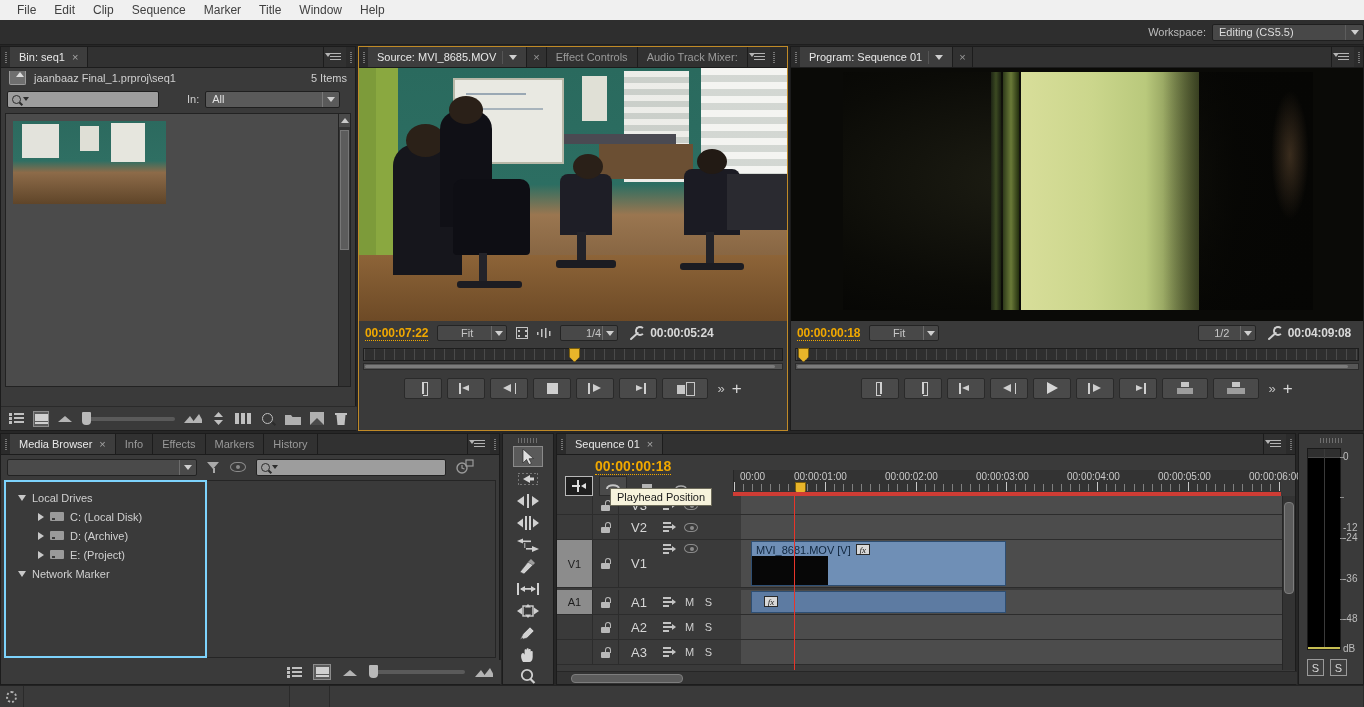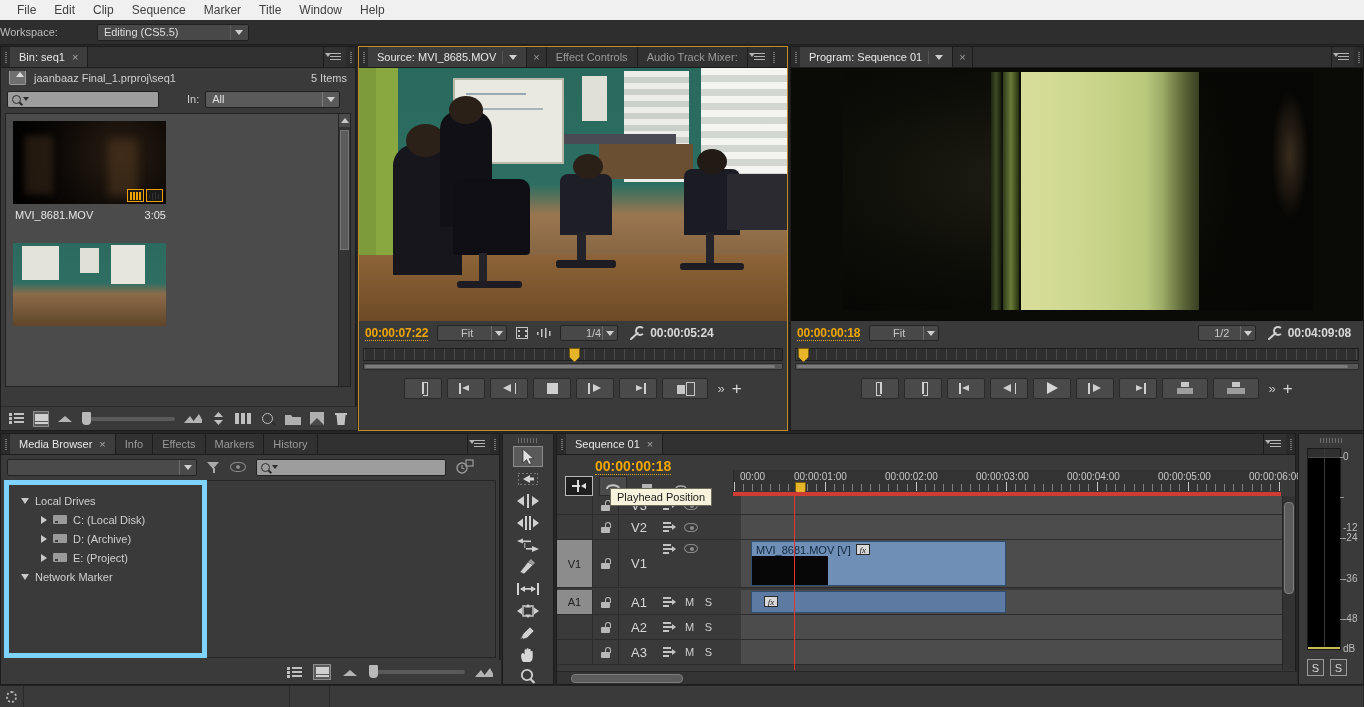--- a/index.html
+++ b/index.html
@@ -19,21 +19,21 @@
     position: absolute; left: 0; top: 0; width: 1364px; height: 20px;
     background: #f0f0f0; color: #000; display: flex; align-items: center;
     padding-left: 8px; font-size: 12px;
   }
   .menubar .mi { padding: 2px 9px; cursor: default; color: #404040; }
 
   
   .wsbar {
     position: absolute; left: 0; top: 20px; width: 1364px; height: 25px;
     background: #2e2e2e; border-bottom: 1px solid #1e1e1e;
-    display: flex; align-items: center;  gap: 33px;
+    display: flex; align-items: center; justify-content: flex-end; 
   }
   .ws-label { color: #bdbdbd; font-size: 11px; margin-right: 6px; }
   .ws-select {
     width: 152px; height: 17px; background: #484848;
     border: 1px solid #1f1f1f; border-radius: 2px;
     display: flex; align-items: center; color: #ddd; font-size: 11px;
     padding-left: 6px; position: relative;
   }
   .ws-select .caret {
     position: absolute; right: 0; top: 0; bottom: 0; width: 18px;
@@ -235,21 +235,21 @@
   .mb-toolbar { height: 24px; display:flex; align-items:center; gap:10px; padding: 0 6px; background:#3a3a3a;}
   .mb-select { width:190px;height:17px;background:#4a4a4a;border:1px solid #222;border-radius:2px;position:relative;}
   .mb-select .caret{position:absolute;right:0;top:0;bottom:0;width:17px;border-left:1px solid #6c6c6c;display:flex;align-items:center;justify-content:center;}
   .funnel { width:13px;height:13px; position:relative;}
   .funnel:before{content:"";position:absolute;left:0;top:1px;border-left:6.5px solid transparent;border-right:6.5px solid transparent;border-top:7px solid #a9a9a9;}
   .funnel:after{content:"";position:absolute;left:5.5px;top:7px;width:2px;height:5px;background:#a9a9a9;}
   .eye { width:16px;height:10px; border:1.4px solid #8a8a8a; border-radius:50%/60% 60% 60% 60%; position:relative;}
   .eye:after{content:"";position:absolute;left:5px;top:2px;width:4px;height:4px;border-radius:50%;background:#8a8a8a;}
   .mb-search { width:190px;height:17px;background:#9d9d9d;border:1px solid #222;border-radius:2px;display:flex;align-items:center;padding-left:4px;gap:2px;}
   .mb-body { position:absolute; left:3px; top:46px; right:3px; bottom:26px; background:#3a3a3a; display:flex; }
-  .mb-tree { width: 203px; background:#3a3a3a; border:5px solid #7dd3fc; padding: 6px 0 0 0;}
+  .mb-tree { width: 203px; background:#3a3a3a; border:2px solid #7dd3fc; padding: 6px 0 0 0;}
   .mb-list { flex:1; background:#3a3a3a; border:1px solid #252525; border-left:none;}
   .tree-row { height: 19px; display:flex; align-items:center; gap:6px; color:#d0d0d0; font-size:11px;}
   .tw-open { width:0;height:0;border-left:4.5px solid transparent;border-right:4.5px solid transparent;border-top:6px solid #c8c8c8; margin-left:12px;}
   .tw-closed { width:0;height:0;border-top:4.5px solid transparent;border-bottom:4.5px solid transparent;border-left:6px solid #c8c8c8; margin-left:32px;}
   .drive-ico { width:14px;height:9px; background:#9a9a9a; border-radius:1px; position:relative;}
   .drive-ico:after{content:"";position:absolute;left:2px;bottom:1.5px;width:3px;height:2px;background:#3a3a3a;}
   .mb-bottom { position:absolute; left:0;bottom:0; width:500px; height:24px; background:#3a3a3a; display:flex;align-items:center;gap:10px;padding:0 8px; justify-content:flex-end;}
 
   
   #tools { left: 502px; top: 433px; width: 52px; height: 252px; background:#3a3a3a;}
@@ -395,36 +395,20 @@
       <div class="in-select">
         <span>All</span>
         <span class="caret">
             <i class="tri-down"></i>
           </span>
       </div>
     </div>
 
     <div class="bin-grid">
 
-      <div class="clip-cell">
-        <div class="clip-thumb" style="background:radial-gradient(circle at 70% 40%, #2a1d12 0%, #0b0806 55%, #000 100%);">
-          <div style="position:absolute;left:8%;top:18%;width:18%;height:70%;background:rgba(60,42,26,.55);filter:blur(3px);"></div>
-          <div style="position:absolute;left:62%;top:22%;width:20%;height:68%;background:rgba(85,60,34,.5);filter:blur(4px);"></div>
-          <div class="badge b1">
-              <span class="strip"></span>
-            </div>
-          <div class="badge b2">
-              <span class="wave"></span>
-            </div>
-        </div>
-        <div class="clip-meta">
-          <span>MVI_8681.MOV</span>
-          <span>3:05</span>
-        </div>
-      </div>
 
 
       <div class="clip-cell">
         <div class="clip-thumb" style="background:linear-gradient(#2c6a5f 0%, #2f6f63 48%, #8d6b49 62%, #5f4529 100%);">
           <div style="position:absolute;left:6%;top:4%;width:24%;height:40%;background:#e3e3dc;"></div>
           <div style="position:absolute;left:44%;top:6%;width:12%;height:30%;background:#dfdfd6;"></div>
           <div style="position:absolute;left:64%;top:2%;width:22%;height:48%;background:#e6e6de;"></div>
 
         </div>
 

